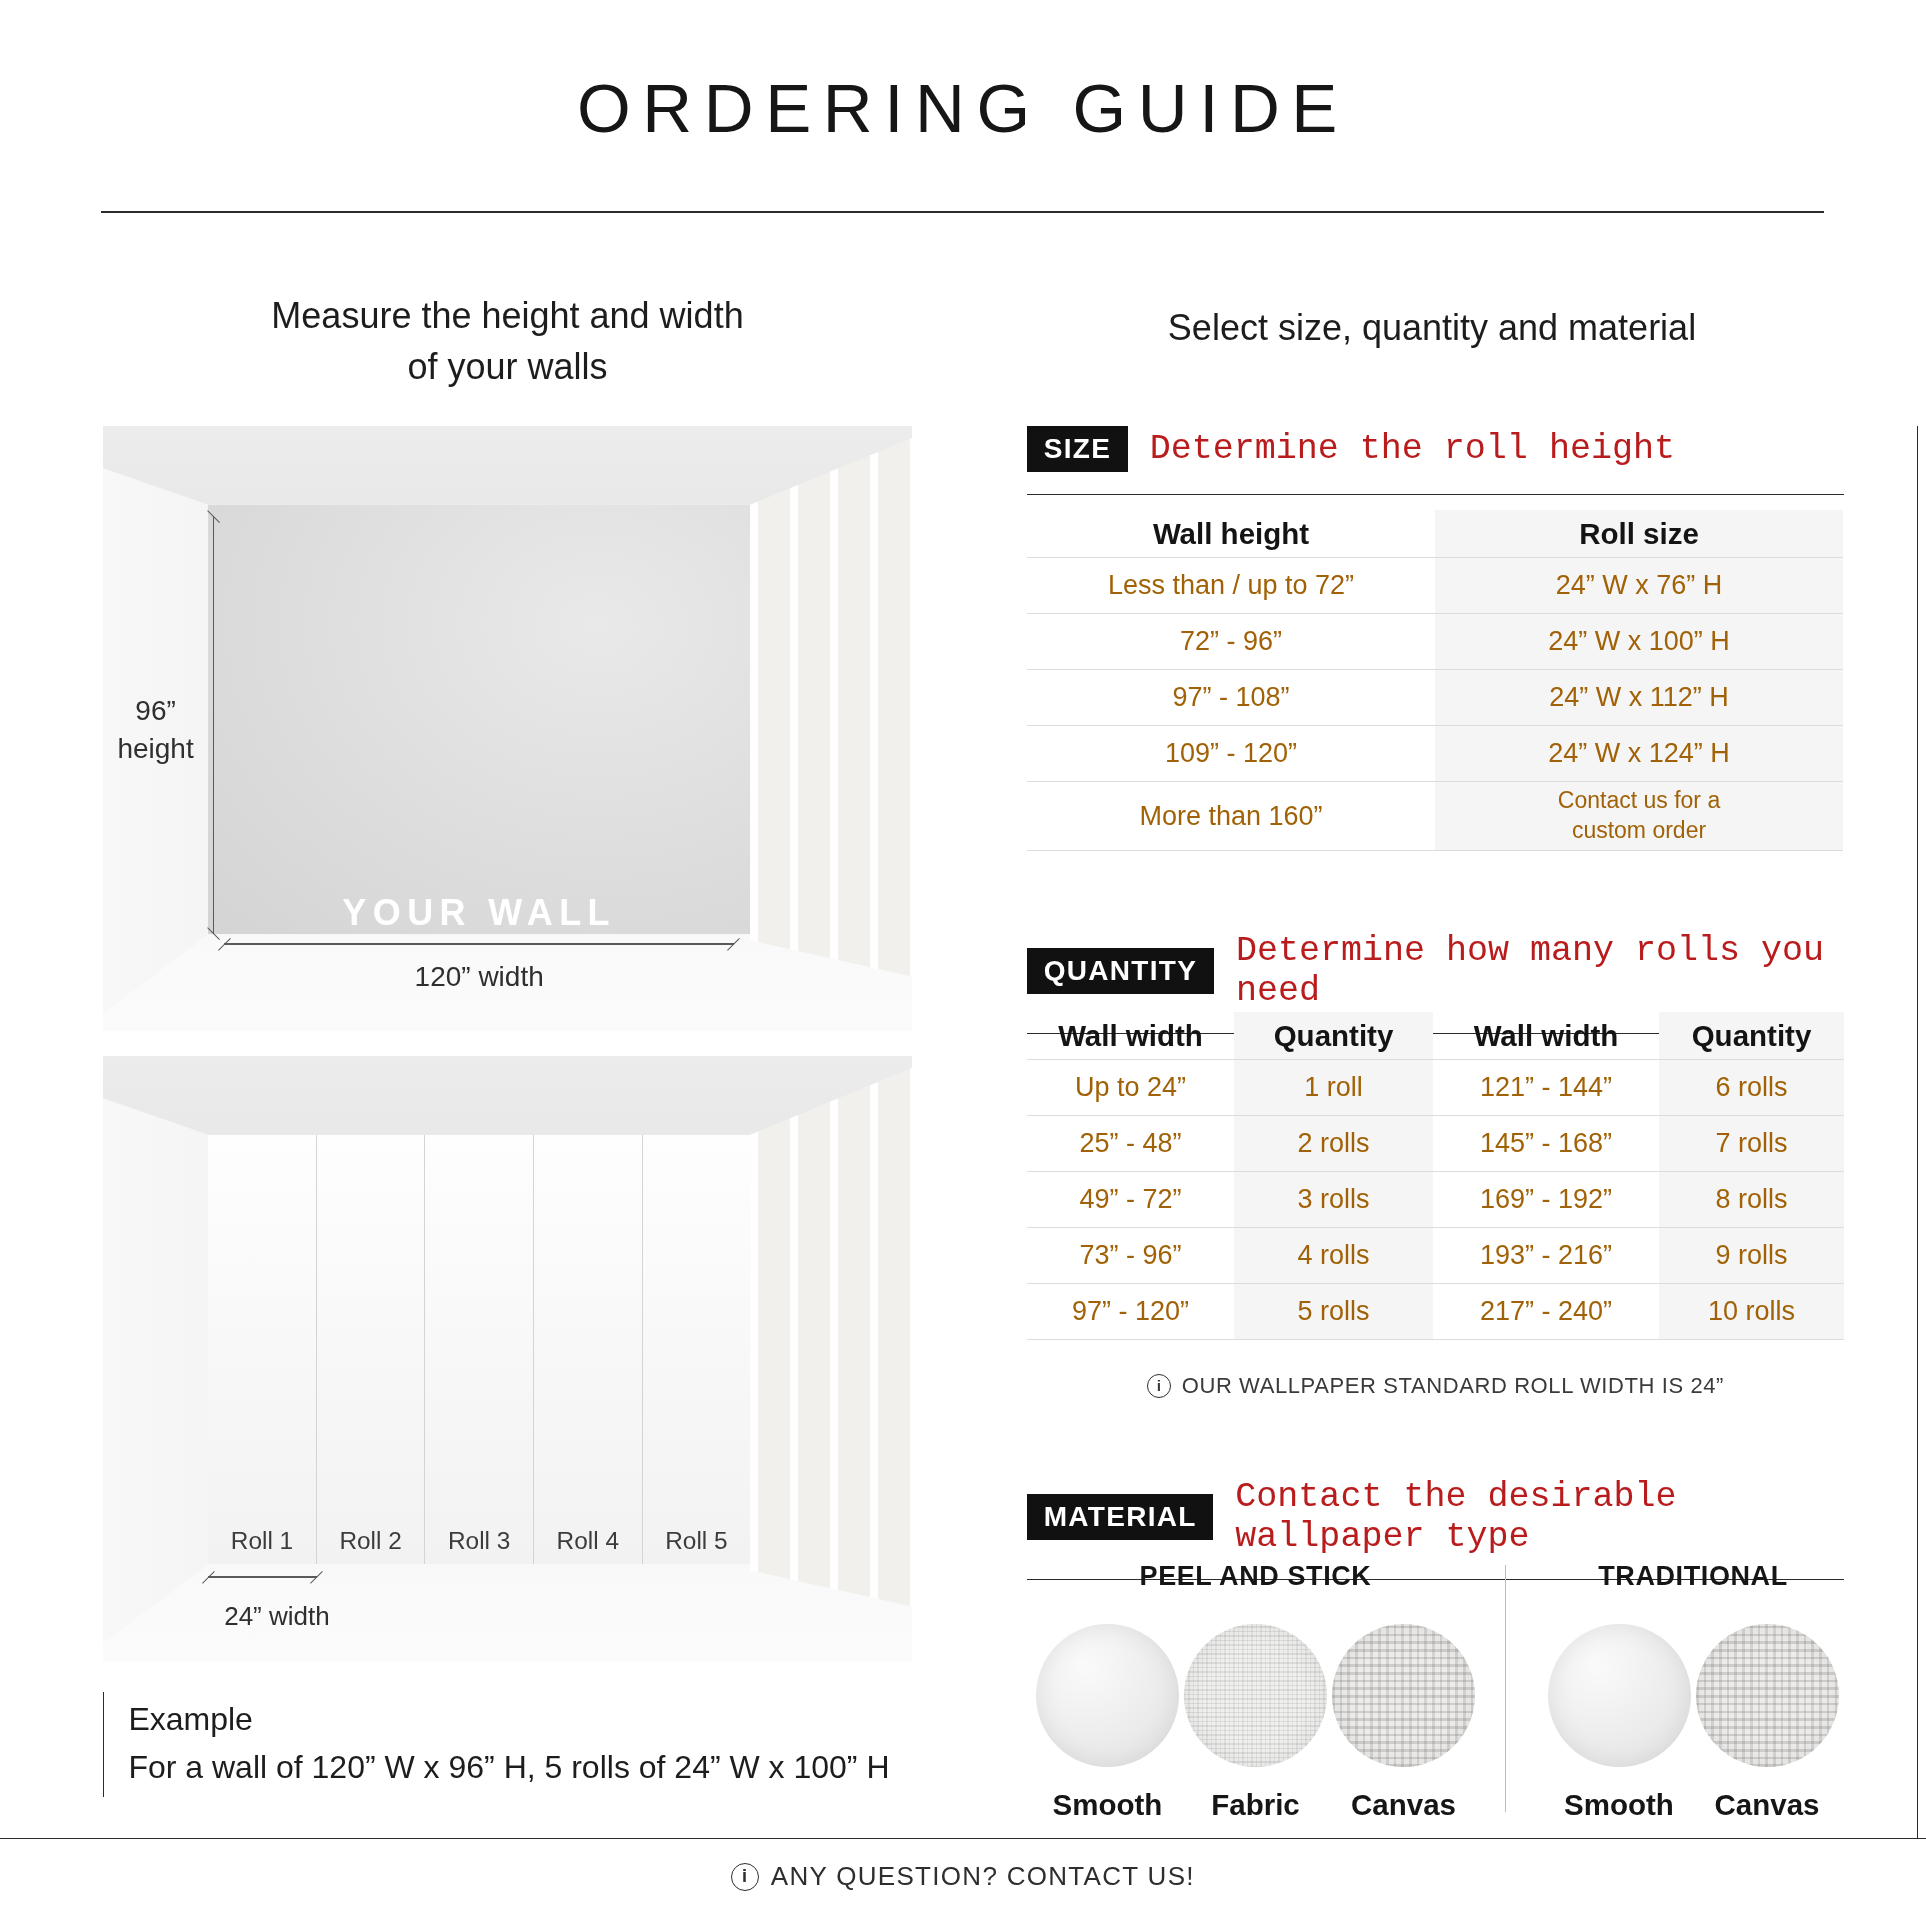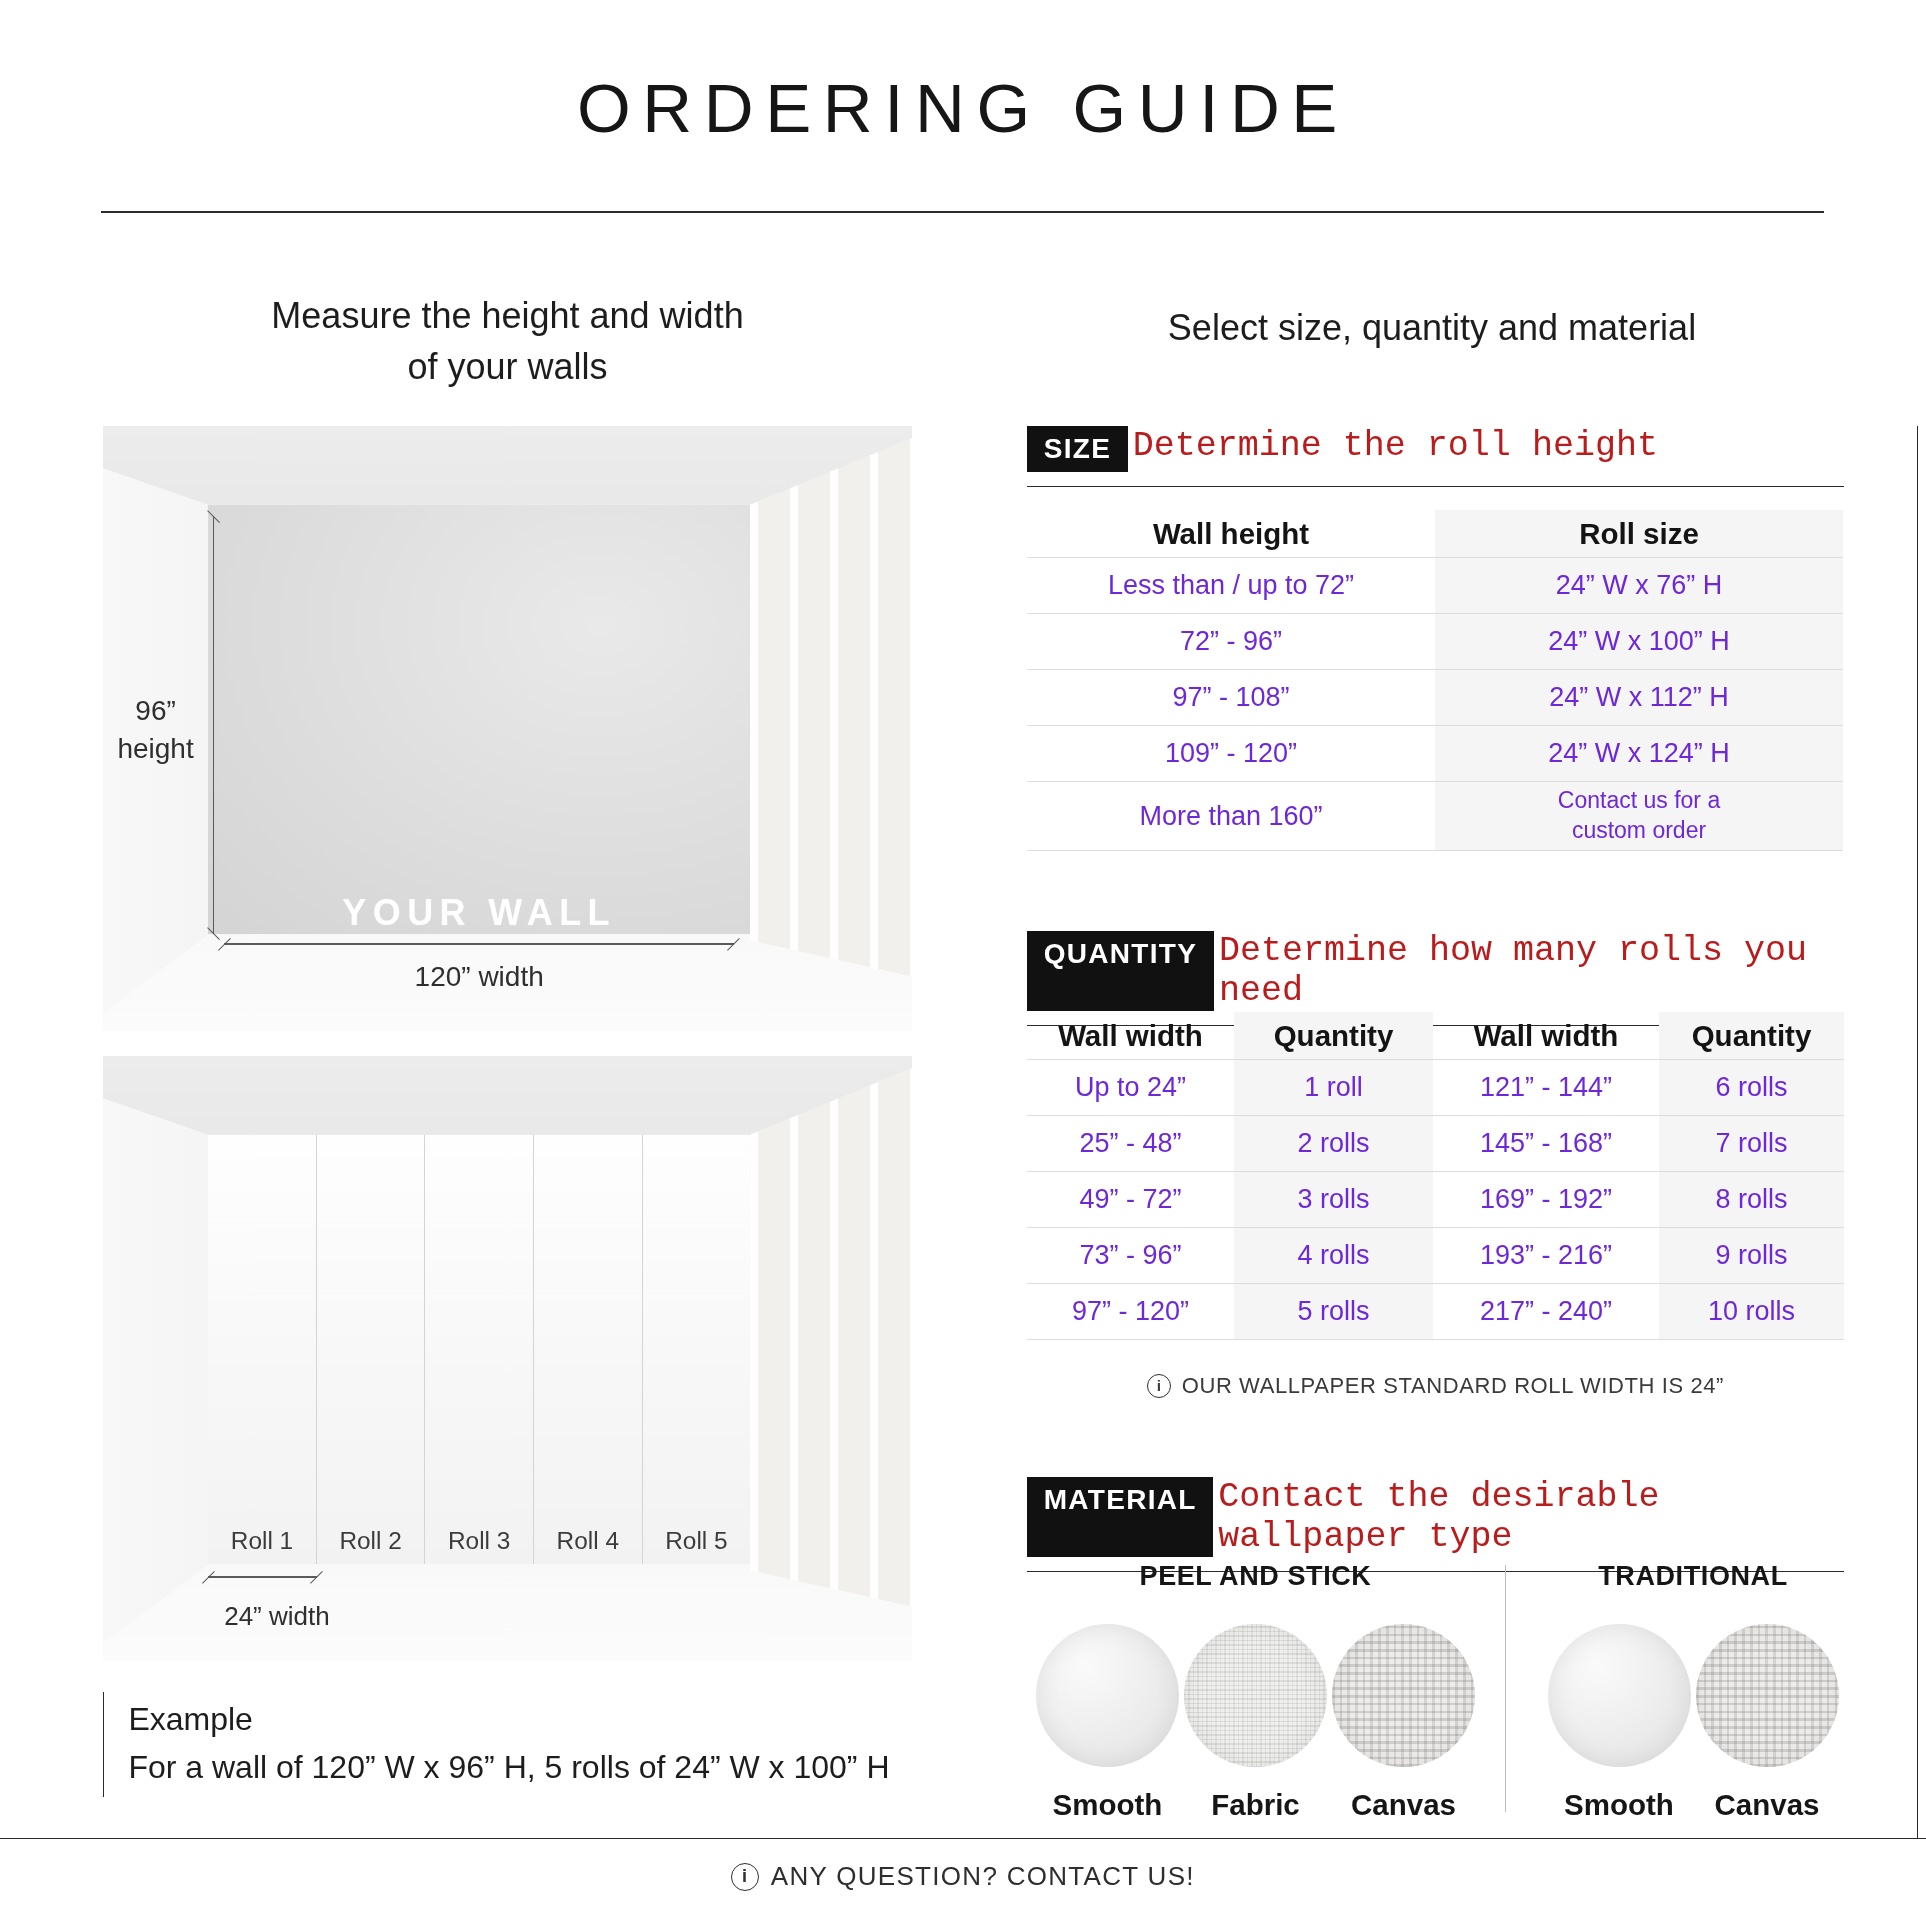--- a/index.html
+++ b/index.html
@@ -60,36 +60,36 @@
            border-right:1.3px solid #d4d4d4; }
   .panel:last-child { border-right:none; }
   .panel-label { position:absolute; bottom:9px; left:0; width:100%; text-align:center;
                  font-size:24.4px; color:#3c3c3c; }
 
   
   .example { position:absolute; left:103px; top:1692px; border-left:1.9px solid #2b2b2b;
              padding:2.6px 0 6.4px 24.4px; font-size:32px; line-height:1.5; color:#1d1d1d; }
 
   
-  .section-header { position:absolute; left:1027px; width:817px; display:flex; 
-                    gap:5px; border-bottom:1.3px solid #2b2b2b; padding-bottom:14px; }
+  .section-header { position:absolute; left:1027px; width:817px; display:flex; align-items:center;
+                    gap:22px; border-bottom:1.3px solid #2b2b2b; padding-bottom:22px; }
   .sh-size { top:426px; } .sh-qty { top:931px; } .sh-material { top:1477px; }
   .badge { background:#111111; color:#ffffff; font-size:28px; font-weight:700; letter-spacing:1.3px;
            padding:9px 16.7px; line-height:1; }
   .section-subtitle { font-size:35px; color:#b91c1c;font-family:Liberation Mono, monospace; }
 
   
   .size-table { position:absolute; left:1027px; top:510px; width:817px;
                 display:grid; grid-template-columns:408px 408px; }
   .qty-table  { position:absolute; left:1027px; top:1012px; width:817px;
                 display:grid; grid-template-columns:207px 199px 226px 185px; }
   .cell { display:flex; align-items:center; justify-content:center; text-align:center;
           border-bottom:0.6px solid #dcdcdc; }
   .th { height:48px; font-size:29.5px; font-weight:700; color:#141414; }
-  .td { height:56px; font-size:27px; color:#6d28d9; }
+  .td { height:56px; font-size:27px; color:#a16207; }
   .shade { background:#f5f5f5; }
   .tall { height:69px; }
   .small-wrap { display:inline-block; width:218px; font-size:23px; line-height:1.3; }
 
   .roll-note { position:absolute; left:1027px; top:1373px; width:817px; text-align:center;
                font-size:22px; letter-spacing:0.6px; color:#3a3a3a; display:flex;
                align-items:center; justify-content:center; gap:10.3px; }
 
   
   .material-groups { position:absolute; left:1027px; top:1561px; width:817px; display:flex; }

